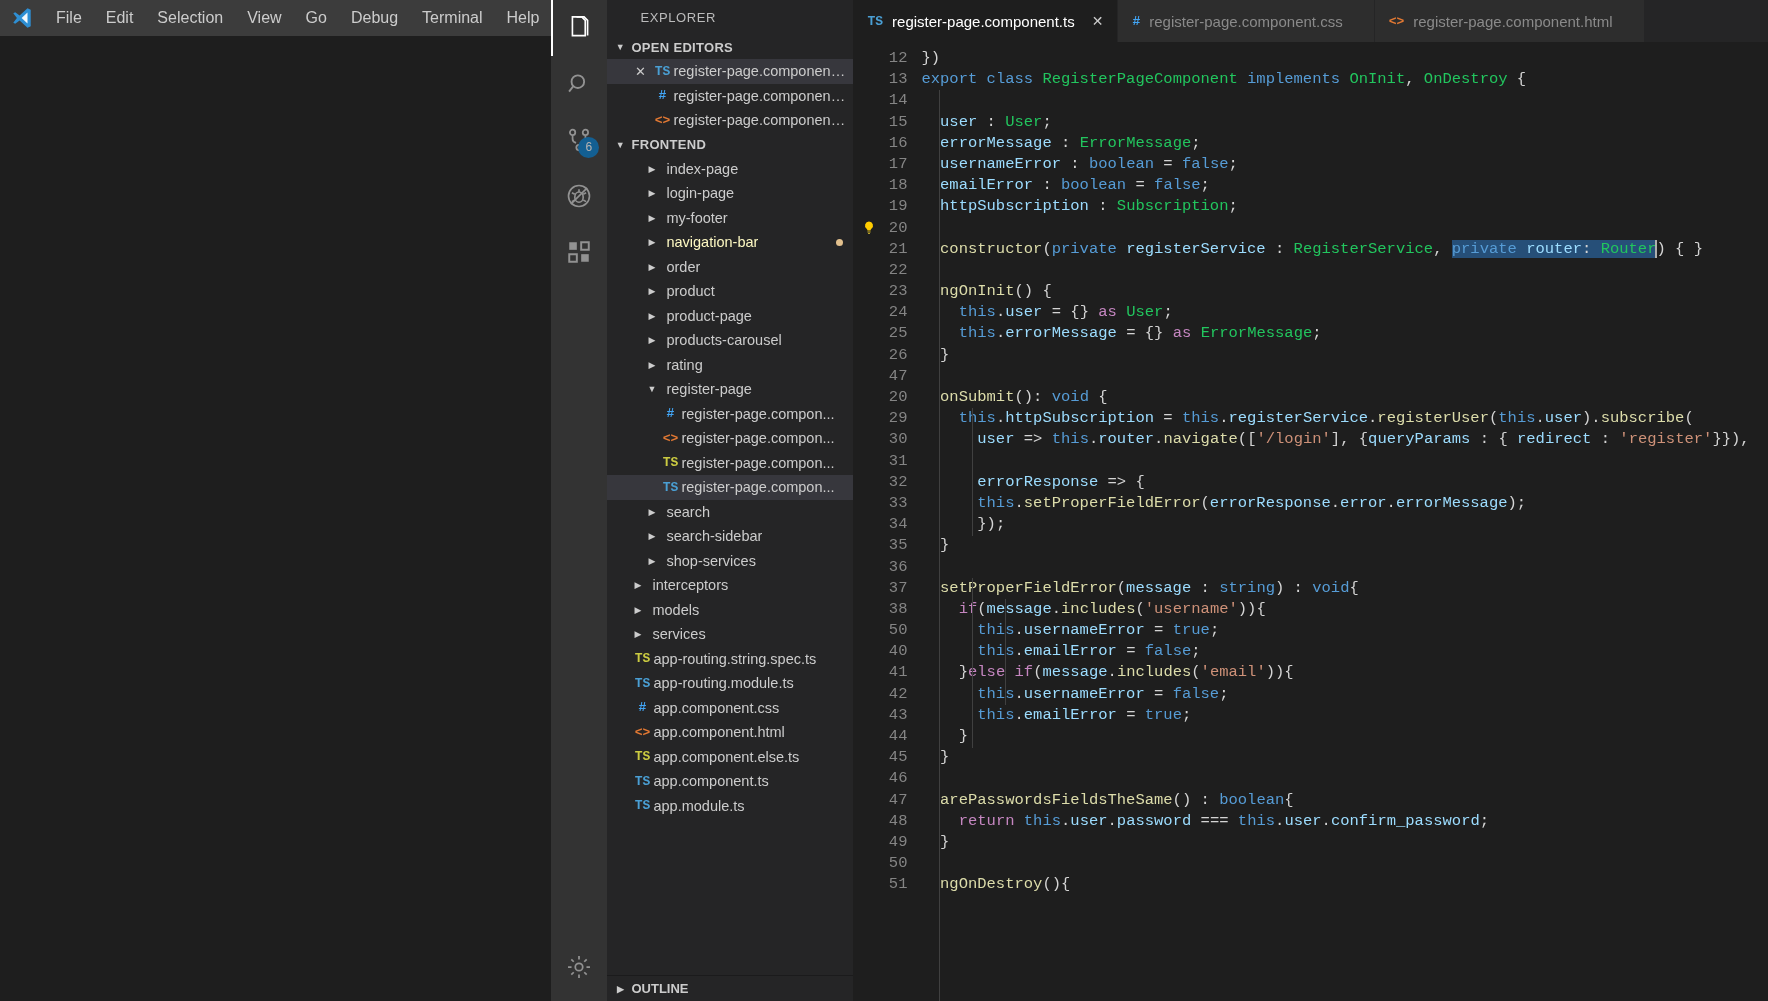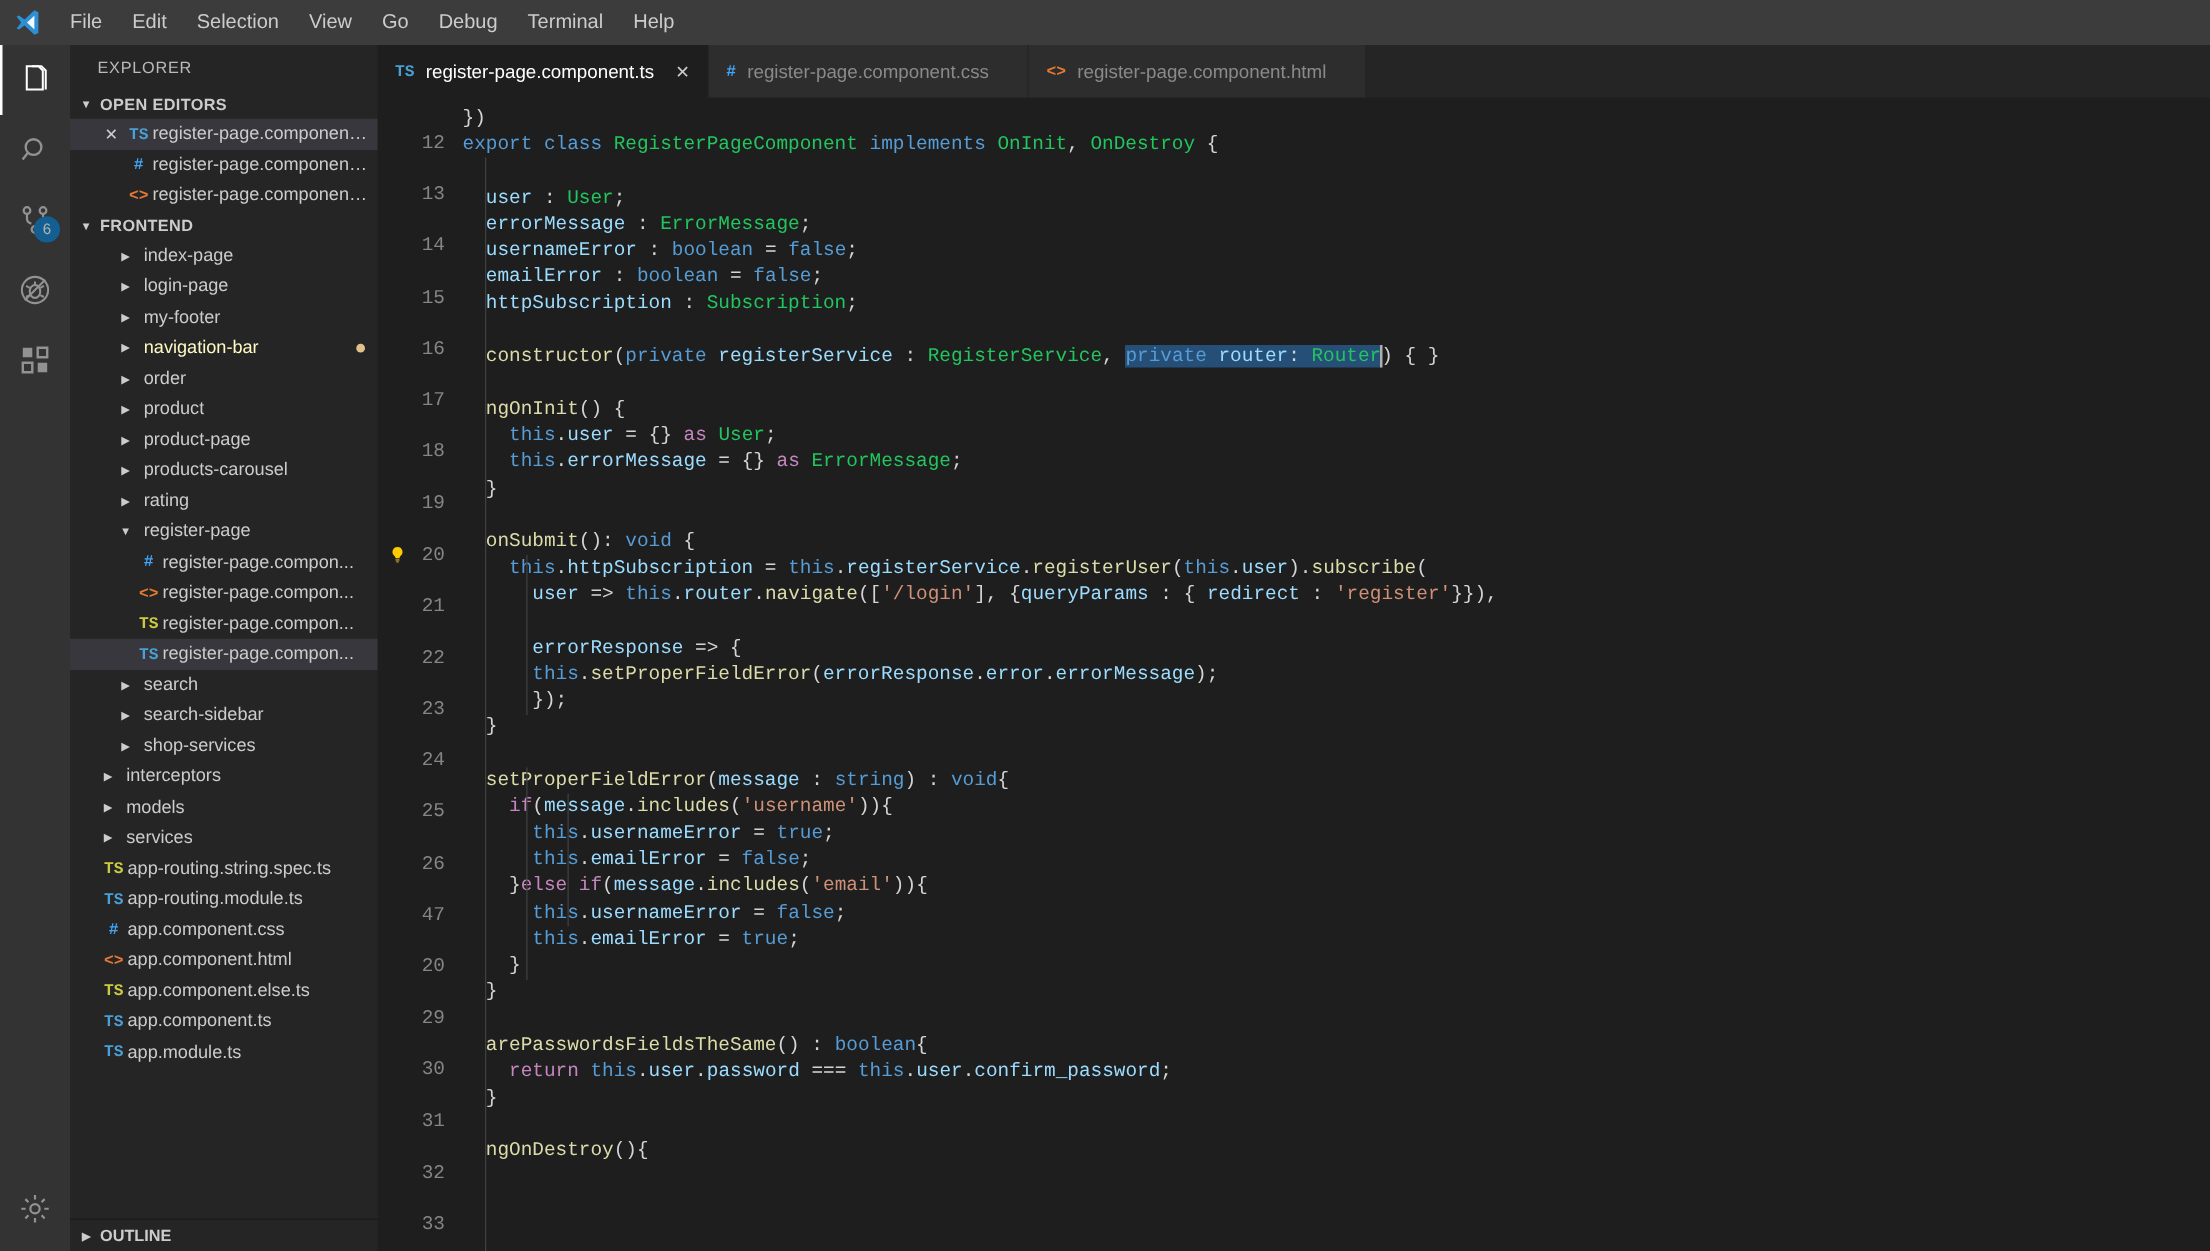--- a/index.html
+++ b/index.html
@@ -2,21 +2,21 @@
 <html><head>
 <meta charset="utf-8">
 <style>
   * { box-sizing: border-box; margin: 0; padding: 0; }
   html, body {
     width: 1768px; height: 1001px;
     background: #1e1e1e;
     font-family: "Liberation Sans", sans-serif;
     overflow: hidden;
   }
-  .app { position: relative; width: 1768px; height: 1001px; display: flex; flex-direction: column; }
+  .app { position: relative; width: 1768px; height: 1001px; display: flex; flex-direction: row; }
 
   
   .titlebar {
     height: 36px; min-height: 36px; background: #3c3c3c; color: #cccccc;
     display: flex; align-items: center; position: relative; font-size: 16px;
   }
   .vscode-logo { width: 44px; height: 36px; display: flex; align-items: center; justify-content: center; }
   .menu { display: flex; align-items: center; gap: 0px; }
   .menu-item { padding: 4px 12px; font-size: 16px; color: #cccccc; cursor: default; white-space: nowrap; }
   .window-title {
@@ -45,21 +45,21 @@
     font-family: "Liberation Sans", sans-serif;
   }
   .act-spacer { flex: 1; }
 
   
   .sidebar {
     width: 246px; min-width: 246px; background: #252526; color: #cccccc;
     display: flex; flex-direction: column; position: relative;
   }
   .sidebar-title {
-    height: 35px; display: flex; align-items: center; padding-left: 22px;
+    height: 35px; display: flex; align-items: center; padding-left: 33px;
     font-size: 13px; letter-spacing: .6px; color: #bbbbbb; text-transform: uppercase;
   }
   .section-header {
     height: 24px; display: flex; align-items: center; gap: 5px;
     padding-left: 7px; font-size: 13px; font-weight: bold; color: #cccccc;
     letter-spacing: .3px; cursor: pointer;
   }
   .twisty { width: 12px; text-align: center; font-size: 9px; color: #cccccc; flex: 0 0 12px; }
   .tree { font-size: 14.5px; }
   .row {
@@ -99,21 +99,21 @@
   .tab .tabicon { font-family: "Liberation Mono", monospace; font-weight: bold; font-size: 13px; }
   .tab .tabclose { margin-left: 8px; font-size: 14px; color: #cccccc; }
   .tab:not(.active) .tabclose { visibility: hidden; }
 
   .code-wrap { flex: 1; display: flex; overflow: hidden; position: relative; }
   .gutter {
     width: 68px; min-width: 68px; text-align: right; padding-right: 14px;
     font-family: "Liberation Mono", monospace; font-size: 15.5px; color: #858585;
     padding-top: 6px; user-select: none; position: relative;
   }
-  .gutter .ln { height: 21.2px; line-height: 21.2px; position: relative; margin-top: 20px; }
+  .gutter .ln { height: 21.2px; line-height: 21.2px; position: relative; }
   .bulb {
     position: absolute; left: 8px; top: 2px; width: 16px; height: 16px;
   }
   .code {
     flex: 1; padding-top: 6px; font-family: "Liberation Mono", monospace;
     font-size: 15.5px; color: #d4d4d4; white-space: pre; overflow: hidden;
     position: relative;
   }
   .code .cl { height: 21.2px; line-height: 21.2px; }
   .indent-guide {

